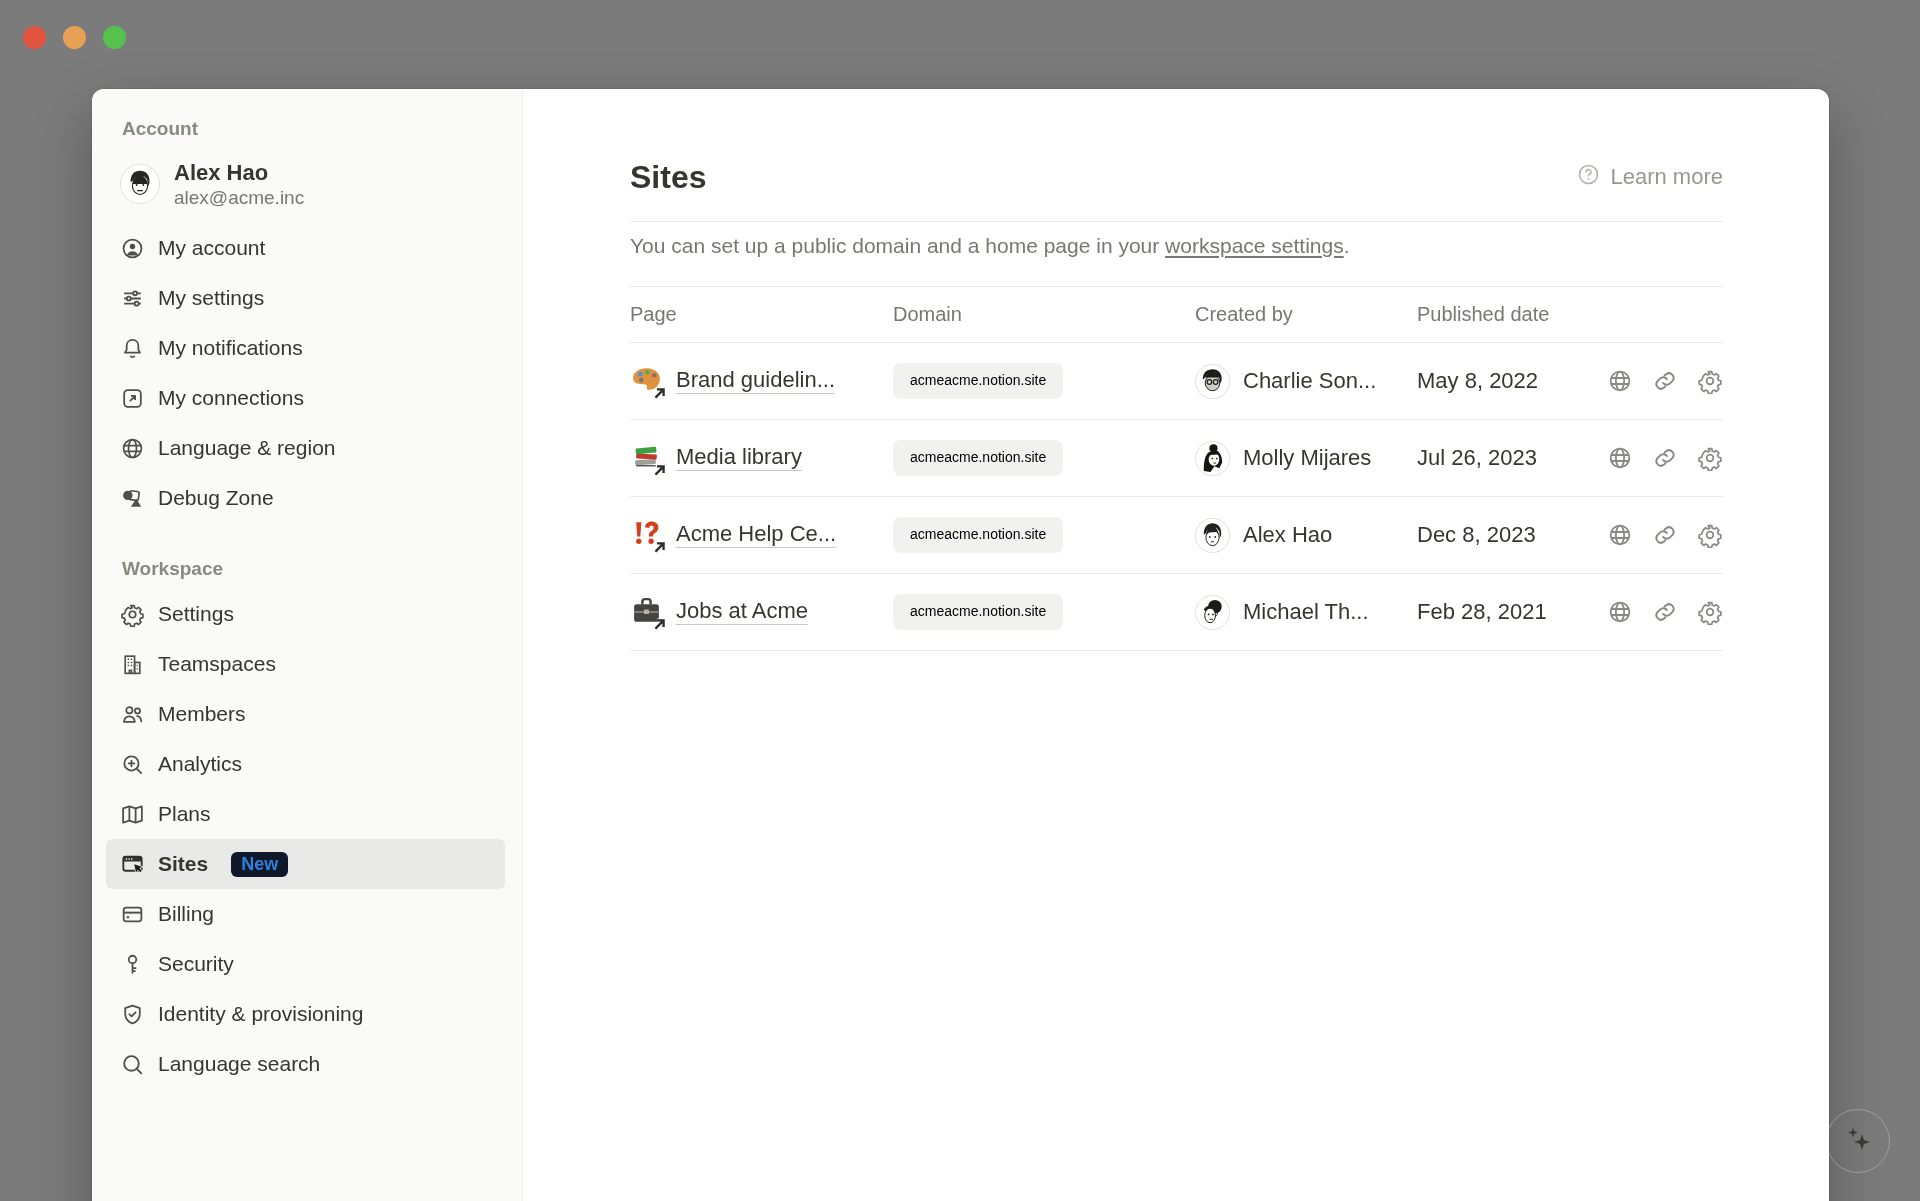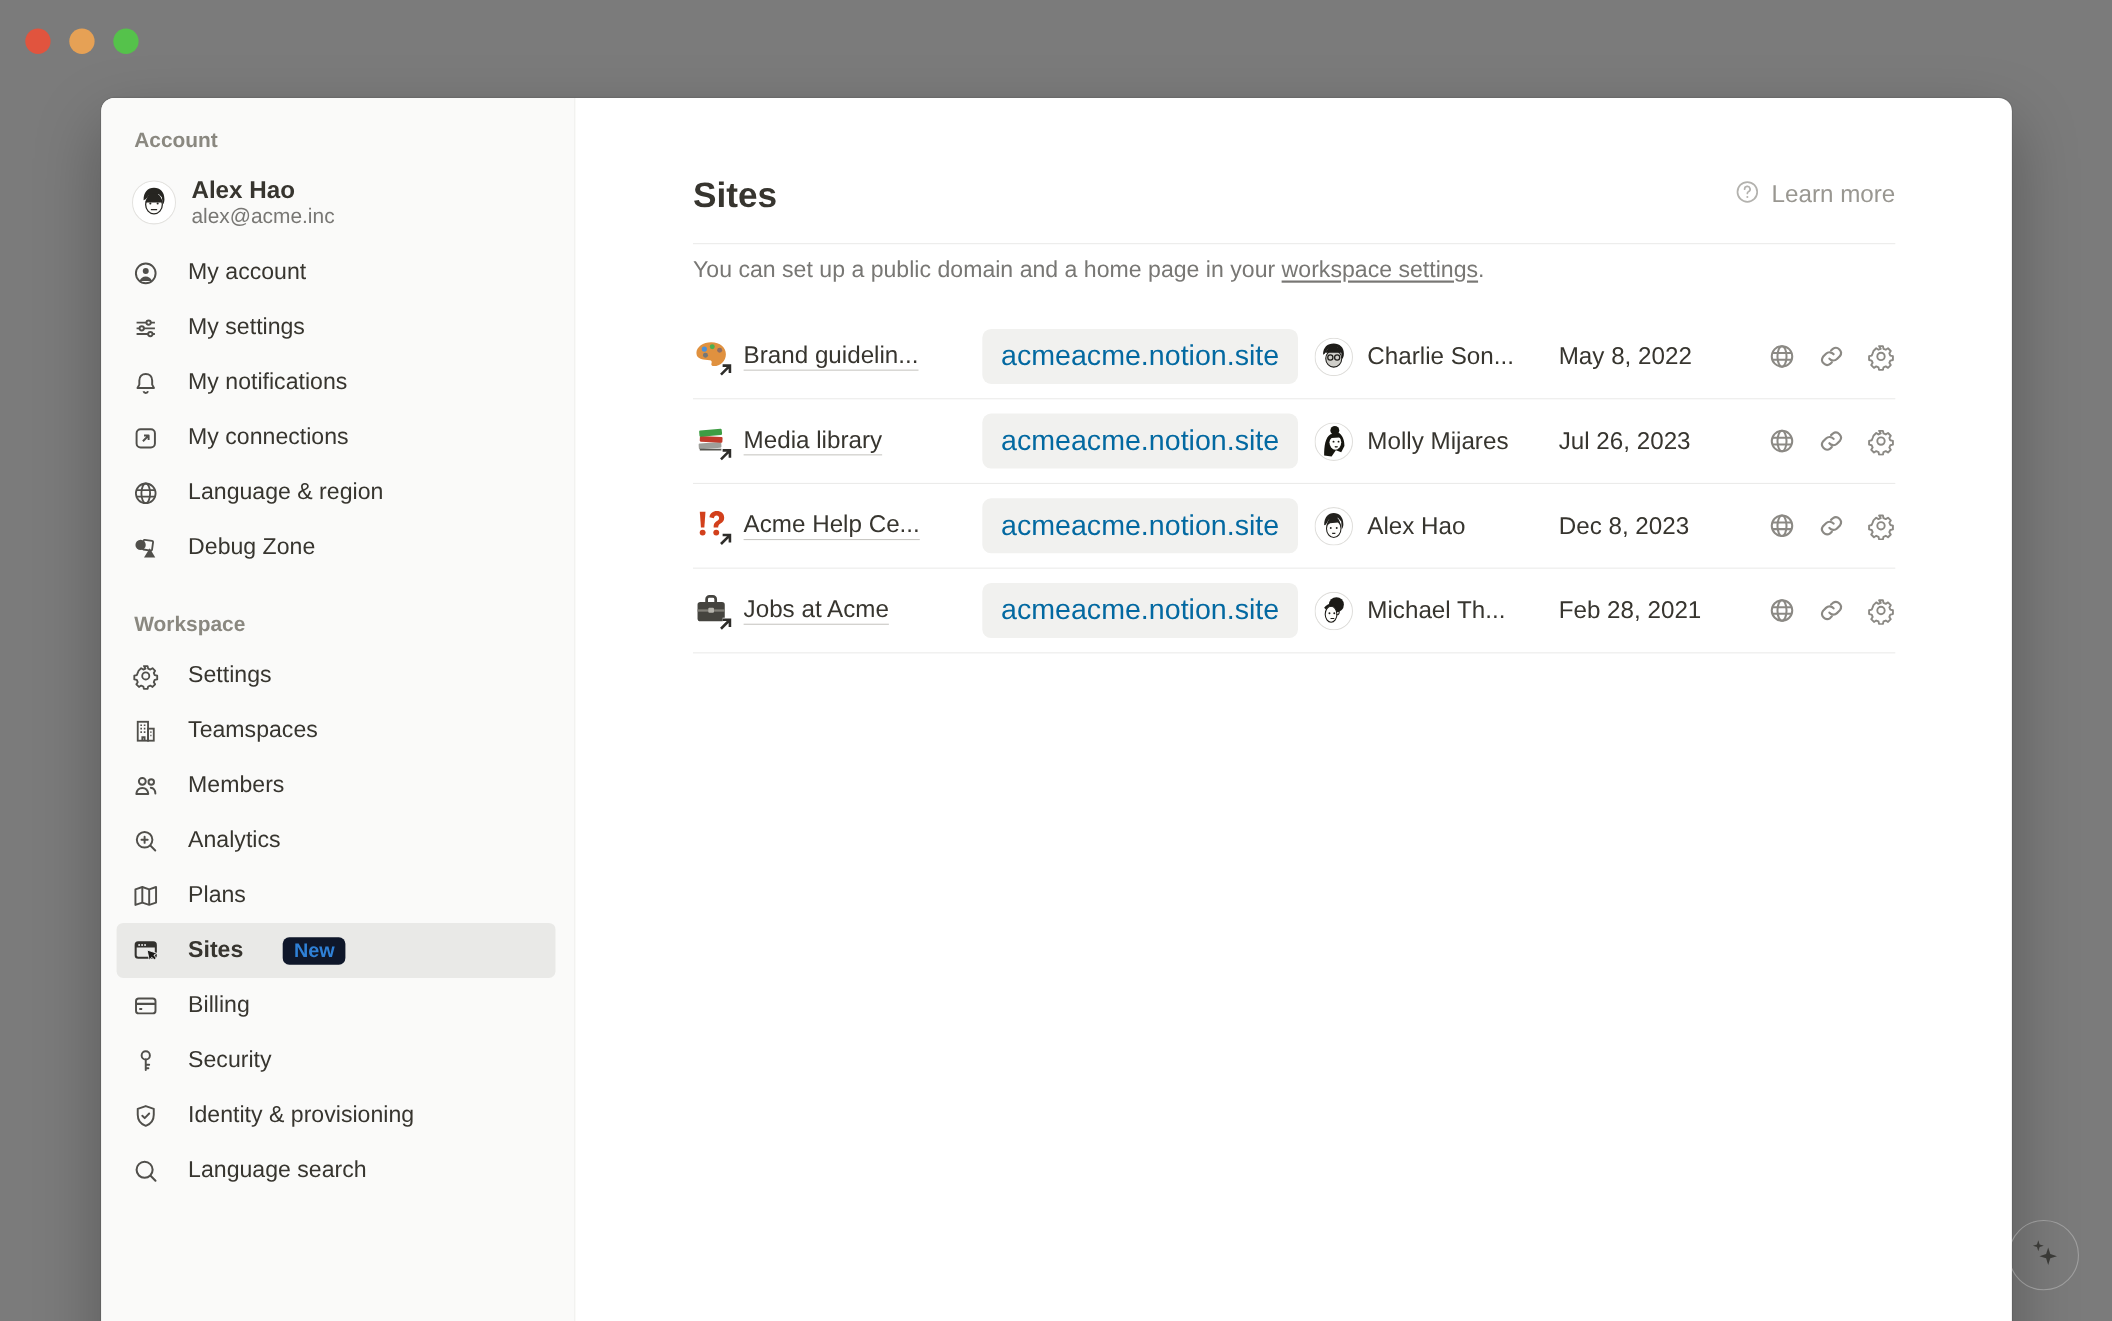--- a/index.html
+++ b/index.html
@@ -31,21 +31,21 @@
   }
   .section-label {
     font-size:19px; font-weight:700; color:#8a8880;
     margin:0 0 8px 30px; height:24px; line-height:24px;
   }
   .user-row { display:flex; align-items:center; gap:14px; margin:14px 17px 10px 14px; padding-left:14px; height:58px; }
   .user-avatar { width:40px; height:40px; border-radius:50%; background:#fff; border:1px solid #e3e2df; overflow:hidden; flex:none; }
   .user-name { font-size:22px; font-weight:700; color:#37352f; line-height:27px; }
   .user-email { font-size:19px; color:#787774; line-height:23px; }
   .side-item {
-    display:flex; align-items:center; gap:26px; height:50px;
+    display:flex; align-items:center; gap:13px; height:50px;
     margin:0 17px 0 14px; padding-left:14px; border-radius:6px; cursor:pointer;
     font-size:21px; color:#37352f;
   }
   .side-item.selected { background:#e9e9e7; font-weight:700; }
   .side-item .ic { width:25px; height:25px; flex:none; display:flex; align-items:center; justify-content:center; }
   .side-item svg { width:25px; height:25px; }
   .ws-gap { margin-top:34px; }
   .badge-new {
     margin-left:10px; font-size:18px; font-weight:700; color:#2f80d6;
     background:#0f172a; border-radius:6px; padding:3px 10px 4px; line-height:1;
@@ -71,21 +71,21 @@
   .page-ic { position:relative; width:35px; height:35px; flex:none; }
   .page-ic .base { width:33px; height:33px; }
   .page-ic .arrow { position:absolute; right:-2px; bottom:-2px; width:15px; height:15px; }
   .page-title-cell {
     font-size:22px; color:#37352f; white-space:nowrap; cursor:pointer;
     text-decoration:underline; text-decoration-color:#c9c8c4; text-underline-offset:6px; text-decoration-thickness:1px;
     padding-bottom:3px;
   }
   .domain-pill {
     display:inline-block; background:#f1f1ef; border-radius:8px; padding:9px 17px 10px;
-    font-size:26px; color:#0369a1; line-height:1.2;
+    font-size:14px; color:#000000; line-height:1.2;
   }
   .creator-cell { display:flex; align-items:center; gap:13px; overflow:hidden; }
   .avatar { width:35px; height:35px; border-radius:50%; background:#fff; border:1px solid #dfdedb; overflow:hidden; flex:none; }
   .creator-name { font-size:22px; color:#37352f; white-space:nowrap; }
   .date-cell { font-size:22px; color:#37352f; white-space:nowrap; }
   .actions-cell { display:flex; align-items:center; gap:19px; justify-self:end; }
   .action-btn { width:26px; height:26px; cursor:pointer; display:flex; align-items:center; justify-content:center; }
   .action-btn svg { width:26px; height:26px; }
 
   
@@ -306,20 +306,27 @@
             </svg></span>
         <span>Learn more</span>
       </div>
     </div>
 
     <div class="divider"></div>
 
     <div class="section-desc"><span>You can set up a public domain and a home page in your </span><a>workspace settings</a><span>.</span></div>
 
     <div class="table">
+      <div class="t-head">
+        <div>Page</div>
+        <div>Domain</div>
+        <div>Created by</div>
+        <div>Published date</div>
+        <div></div>
+      </div>
 
       <div class="t-row">
         <div class="page-cell">
           <span class="page-ic">
             <svg class="base" viewBox="0 0 32 32">
                 <path d="M16 4c8 0 13 4.5 13 10.5S24 25 18.5 25c-2 0-2.7-1-2.2-2.5.5-1.4.2-2.5-1.6-2.7C10 19.3 3 19.5 3 13.5 3 8 9 4 16 4z" fill="#e0913f"></path>
                 <circle cx="10" cy="10" r="2.3" fill="#4a90d9"></circle>
                 <circle cx="17" cy="8" r="2.2" fill="#4caf50"></circle>
                 <circle cx="23.5" cy="11" r="2.2" fill="#8d6e63"></circle>
                 <circle cx="11" cy="15.5" r="2.2" fill="#777"></circle>

